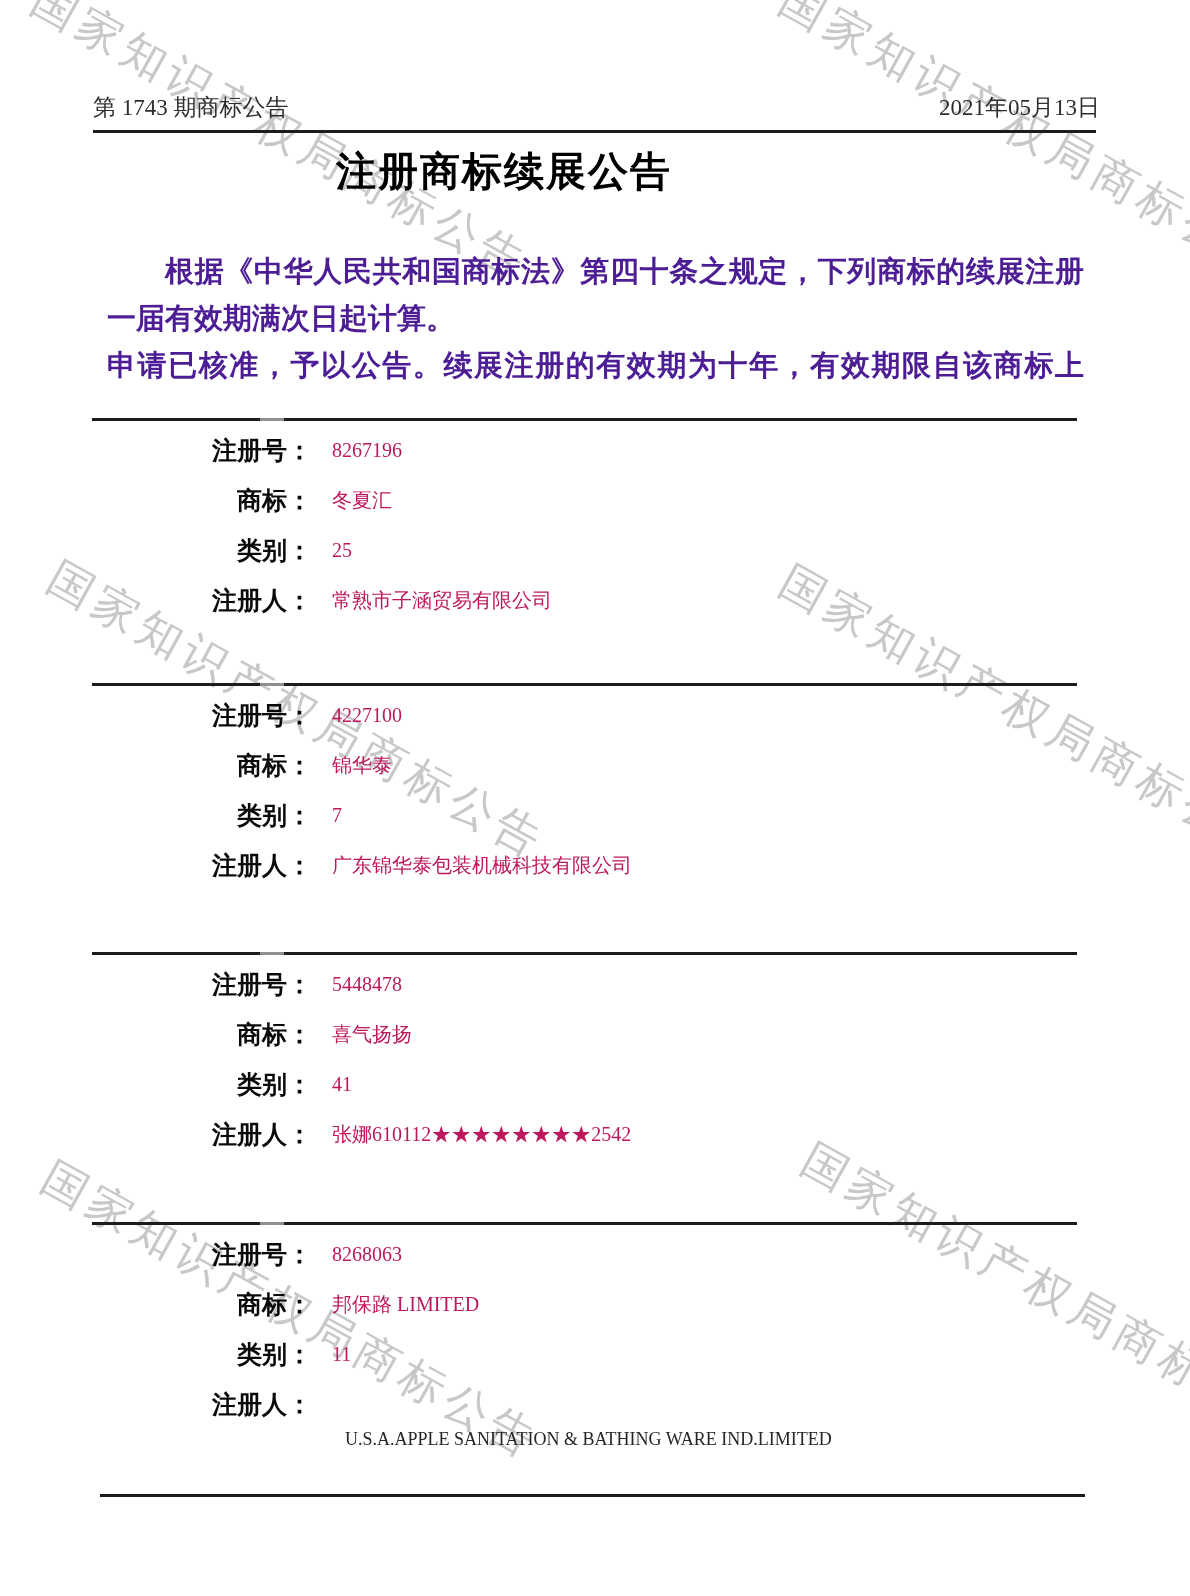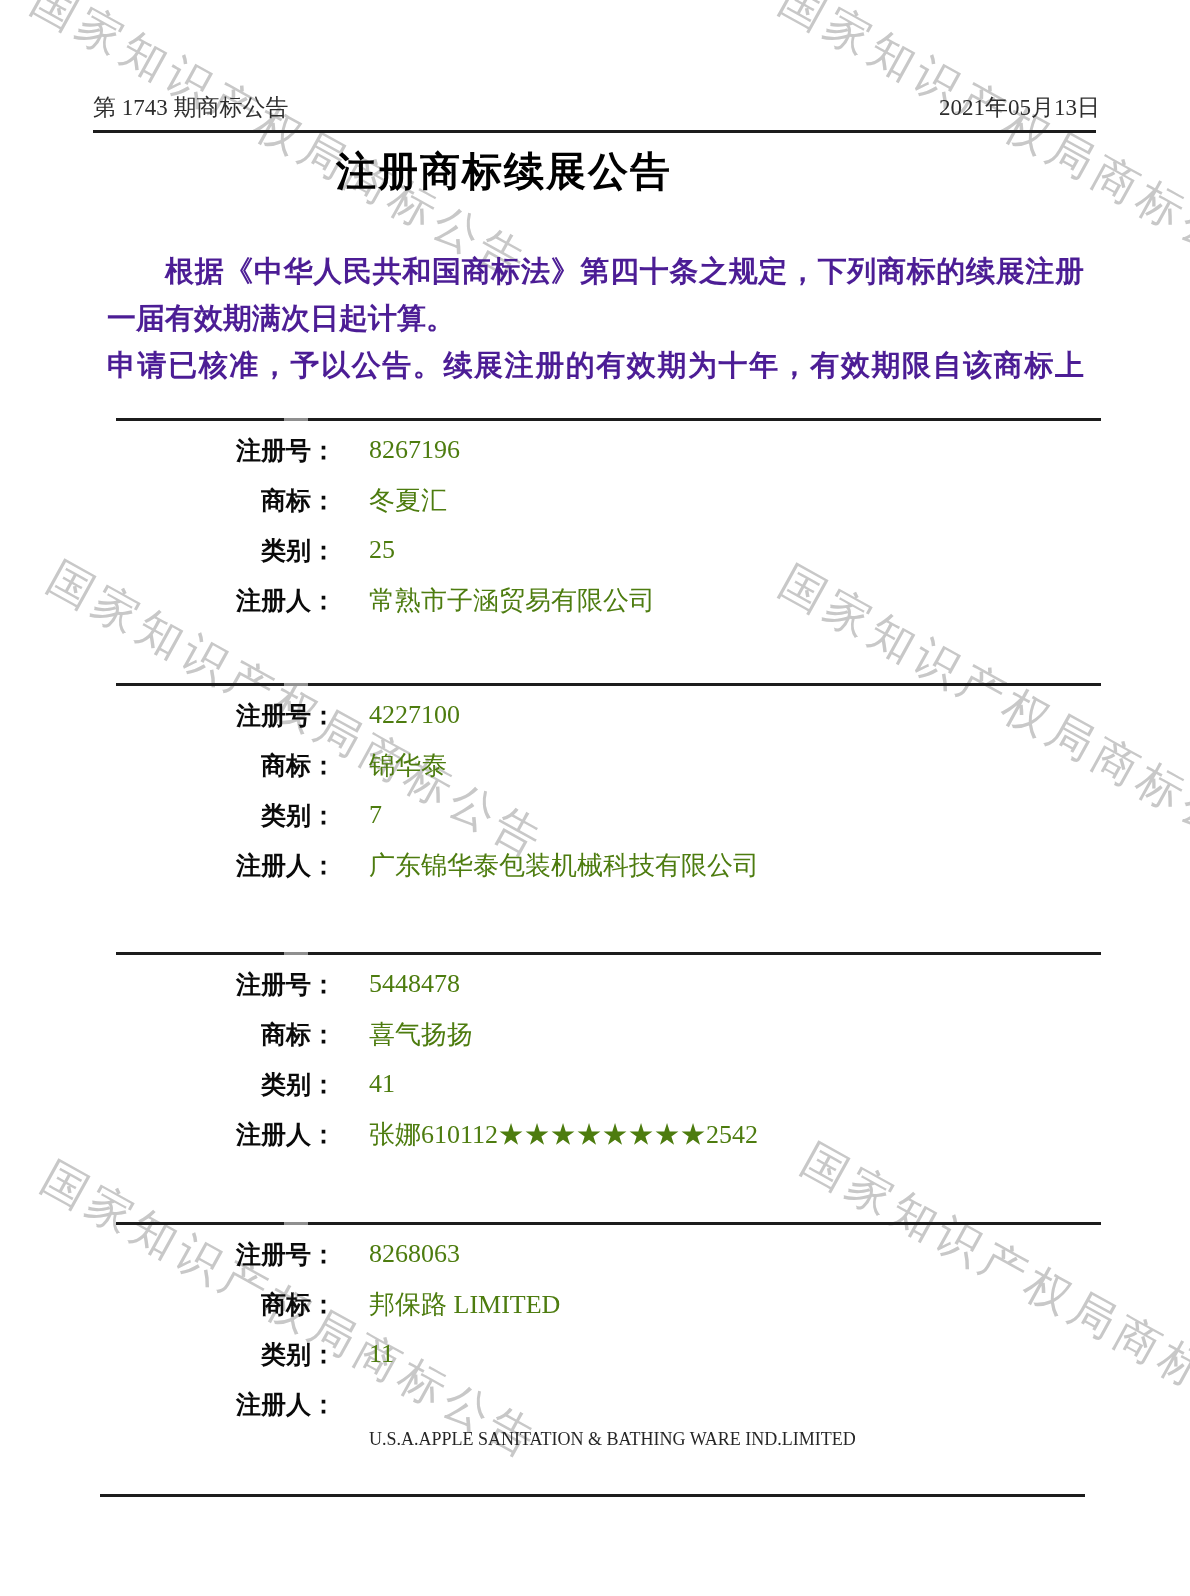--- a/index.html
+++ b/index.html
@@ -78,21 +78,21 @@
   }
   .intro .line{
     text-align:justify;
     text-align-last:justify;
   }
   .intro .line.first{ text-indent:58px; }
   .intro .line.last{ text-align-last:left; }
   
   .record{
     position:absolute;
-    left:116px;
+    left:92px;
     width:985px;
     z-index:2;
   }
   .record-rule{
     height:3px;
     background:linear-gradient(to right,
       #1c1c1c 0, #1c1c1c 168px,
       #8f8f8f 168px, #8f8f8f 192px,
       #1c1c1c 192px, #1c1c1c 100%);
   }
@@ -105,23 +105,23 @@
   .row .label{
     width:220px;
     text-align:right;
     font-family:"Liberation Sans", sans-serif;
     font-weight:bold;
     font-size:25px;
     color:#0a0a0a;
     flex:0 0 auto;
   }
   .row .value{
-    margin-left:33px;
-    font-size:26px;
-    color:#4d7c0f;
+    margin-left:20px;
+    font-size:20px;
+    color:#be185d;
   }
   .row-en{
     height:40px;
     margin-top:-10px;
   }
   .row-en .value-en{
     margin-left:253px;
     font-size:18px;
     color:#262626;
   }

